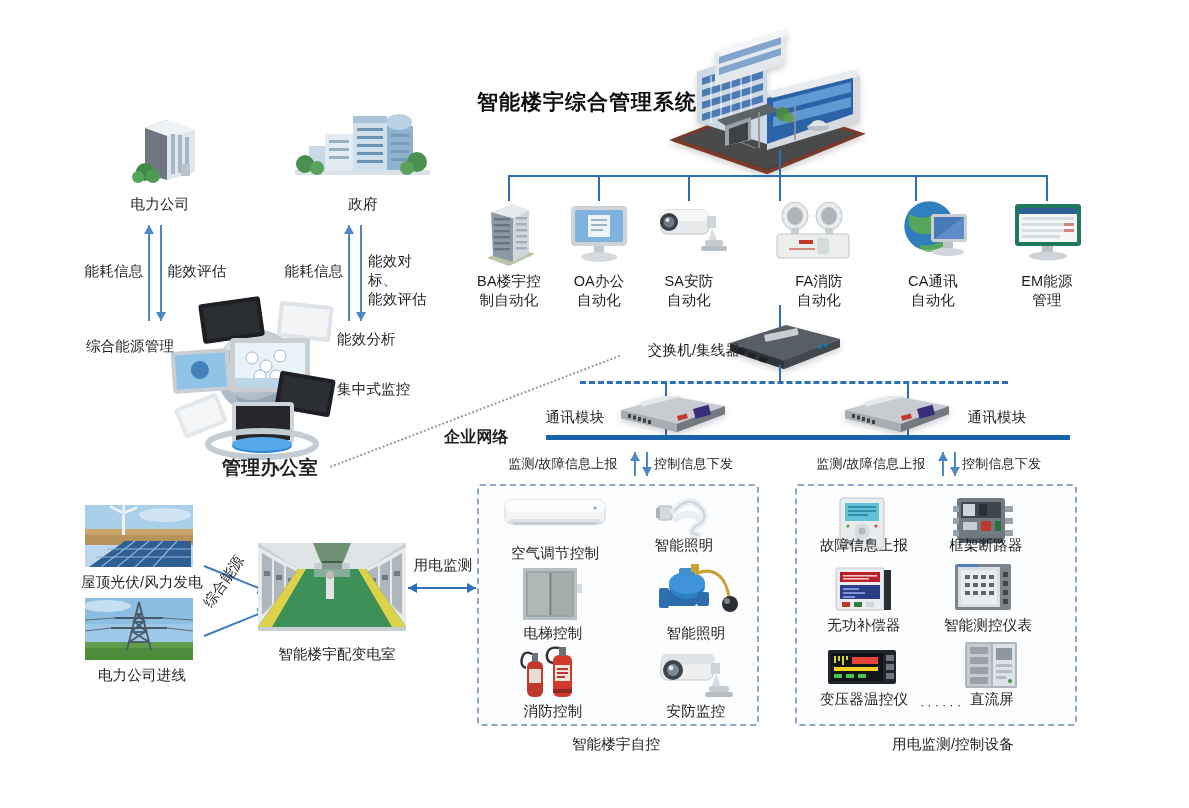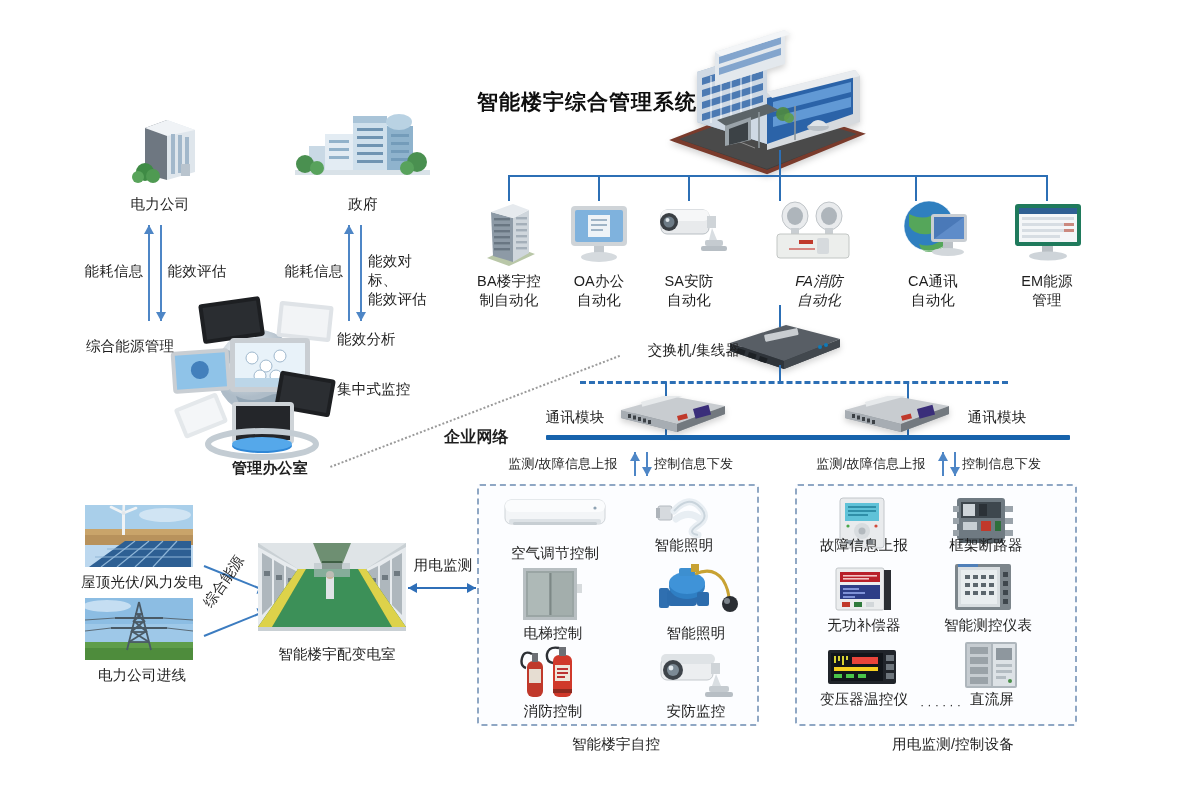--- a/index.html
+++ b/index.html
@@ -205,21 +205,21 @@
     </g>
     <rect x="18" y="32" width="8" height="8" fill="#c9ced2"></rect>
     <rect x="52" y="32" width="8" height="8" fill="#c9ced2"></rect>
     <rect x="4" y="38" width="72" height="24" rx="3" fill="#eceeec" stroke="#c2c6c4"></rect>
     <rect x="44" y="42" width="12" height="16" rx="2" fill="#d6dadd"></rect>
     <rect x="26" y="44" width="14" height="4" fill="#c0392b"></rect>
     <g fill="#c9413a" opacity=".6">
         <rect x="16" y="52" width="26" height="2"></rect>
       </g>
   </svg>
-  <div class="lbl" style="left:780px;top:272px;width:78px;font-style:italic;">FA消防
+  <div class="lbl" style="left:780px;top:272px;width:78px;">FA消防
 自动化</div>
 
   <svg class="art" style="left:897px;top:196px;" width="76" height="70" viewBox="0 0 76 70">
     <circle cx="32" cy="30" r="25" fill="#2f7fbf"></circle>
     <path d="M12 18 q12 6 22 2 q8 -3 14 4 q-4 12 -16 14 q-14 2 -20 -8 z" fill="#55a65a"></path>
     <path d="M22 48 q10 4 20 -2 q6 -4 10 0 q-8 10 -20 10 q-8 0 -10 -8 z" fill="#55a65a"></path>
     <ellipse cx="32" cy="30" rx="25" ry="25" fill="none" stroke="#ffffff" stroke-width="1" opacity=".5"></ellipse>
     <rect x="34" y="18" width="36" height="28" rx="3" fill="#c9ced3"></rect>
     <rect x="37" y="21" width="30" height="22" fill="#4a79b8"></rect>
     <polygon points="37,43 67,21 67,43" fill="#6d9ad3" opacity=".6"></polygon>
@@ -379,21 +379,21 @@
     </g>
 
     <ellipse cx="92" cy="152" rx="54" ry="13" fill="none" stroke="#c3ccd3" stroke-width="6"></ellipse>
     <ellipse cx="92" cy="154" rx="30" ry="7" fill="#2f87d6"></ellipse>
     <ellipse cx="92" cy="152" rx="30" ry="7" fill="#55a8ea"></ellipse>
   </svg>
   <div class="lbl" style="left:70px;top:337px;width:120px;">综合能源管理</div>
   <div class="lbl" style="left:337px;top:327px;width:92px;text-align:left;line-height:25px;">能效分析
 
 集中式监控</div>
-  <div class="lbl bold" style="left:210px;top:458px;width:120px;font-size:15px;">管理办公室</div>
+  <div class="lbl bold" style="left:210px;top:458px;width:120px;font-size:19px;">管理办公室</div>
 
   <div class="dotdiag" style="left:330px;top:466px;width:310px;transform:rotate(-21deg);"></div>
 
   <svg class="art shadow" style="left:724px;top:325px;" width="120" height="48" viewBox="0 0 120 48">
     <polygon points="6,26 60,44 116,22 62,6" fill="#3b4046"></polygon>
     <polygon points="6,18 60,36 116,14 62,0" fill="#585e65"></polygon>
     <polygon points="6,18 60,36 60,44 6,26" fill="#2f343a"></polygon>
     <polygon points="60,36 116,14 116,22 60,44" fill="#42484e"></polygon>
     <rect x="40" y="10" width="34" height="7" rx="1" fill="#c9cdd1" transform="rotate(-12 40 10)"></rect>
     <g fill="#1d2125">

